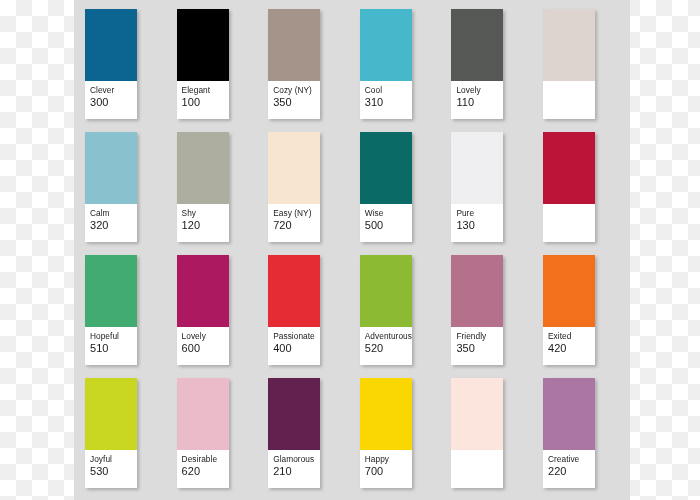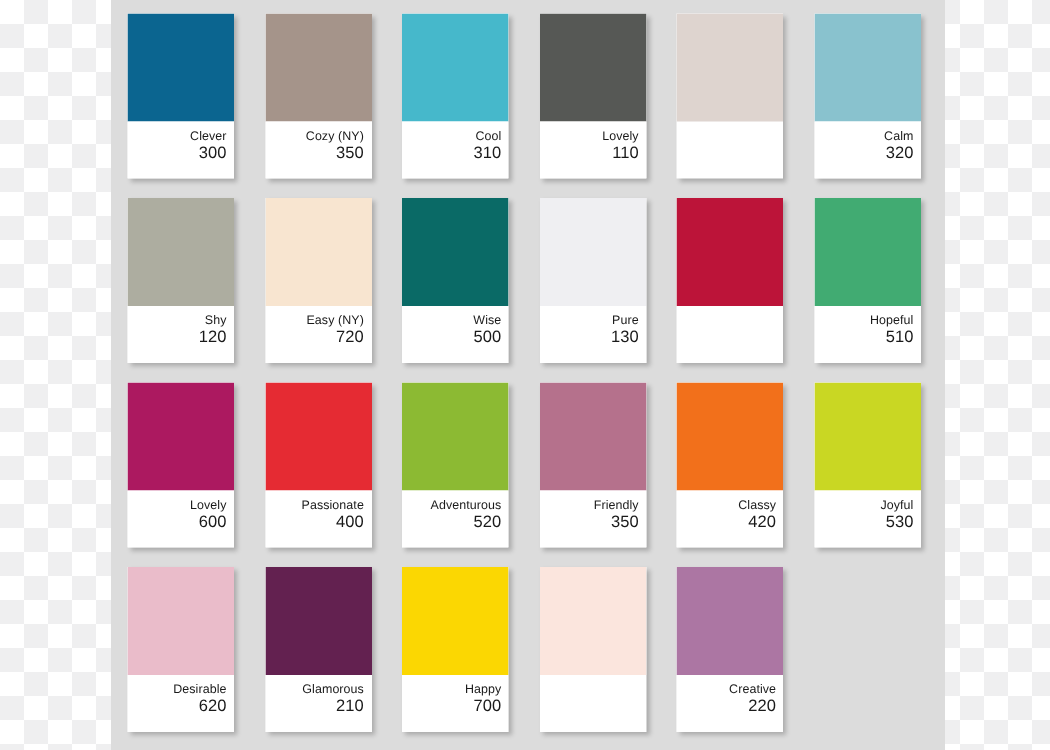--- a/index.html
+++ b/index.html
@@ -47,29 +47,28 @@
     top: 9px;
     width: 534px;
     display: grid;
     grid-template-columns: repeat(6, 76px);
     grid-template-rows: repeat(4, 110px);
     column-gap: 15.6px;
     row-gap: 13px;
   }
 
   .swatch-card {
-    width: 71px;
+    width: 52px;
     height: 110px;
     background: #ffffff;
     box-shadow: 2px 2px 3px rgba(0,0,0,0.22);
     display: flex;
     flex-direction: column;
     box-sizing: border-box;
     overflow: hidden;
-    text-align: right;
   }
 
   .swatch-color {
     width: 100%;
     height: 72px;
     flex: 0 0 72px;
   }
 
   .swatch-info {
     flex: 1 1 auto;
@@ -104,20 +103,27 @@
   <div id="swatch-grid">
 
   <div class="swatch-card">
         <div class="swatch-color" style="background-color: rgb(11, 101, 144);"></div>
         <div class="swatch-info">
           <div class="swatch-name">Clever</div>
           <div class="swatch-code">300</div>
         </div>
       </div>
       <div class="swatch-card">
+        <div class="swatch-color" style="background-color: rgb(0, 0, 0);"></div>
+        <div class="swatch-info">
+          <div class="swatch-name">Elegant</div>
+          <div class="swatch-code">100</div>
+        </div>
+      </div>
+      <div class="swatch-card">
         <div class="swatch-color" style="background-color: rgb(165, 148, 138);"></div>
         <div class="swatch-info">
           <div class="swatch-name">Cozy (NY)</div>
           <div class="swatch-code">350</div>
         </div>
       </div>
       <div class="swatch-card">
         <div class="swatch-color" style="background-color: rgb(70, 184, 203);"></div>
         <div class="swatch-info">
           <div class="swatch-name">Cool</div>
@@ -203,21 +209,21 @@
       <div class="swatch-card">
         <div class="swatch-color" style="background-color: rgb(181, 113, 140);"></div>
         <div class="swatch-info">
           <div class="swatch-name">Friendly</div>
           <div class="swatch-code">350</div>
         </div>
       </div>
       <div class="swatch-card">
         <div class="swatch-color" style="background-color: rgb(242, 112, 27);"></div>
         <div class="swatch-info">
-          <div class="swatch-name">Classy</div>
+          <div class="swatch-name">Exited</div>
           <div class="swatch-code">420</div>
         </div>
       </div>
       <div class="swatch-card">
         <div class="swatch-color" style="background-color: rgb(201, 215, 35);"></div>
         <div class="swatch-info">
           <div class="swatch-name">Joyful</div>
           <div class="swatch-code">530</div>
         </div>
       </div>

